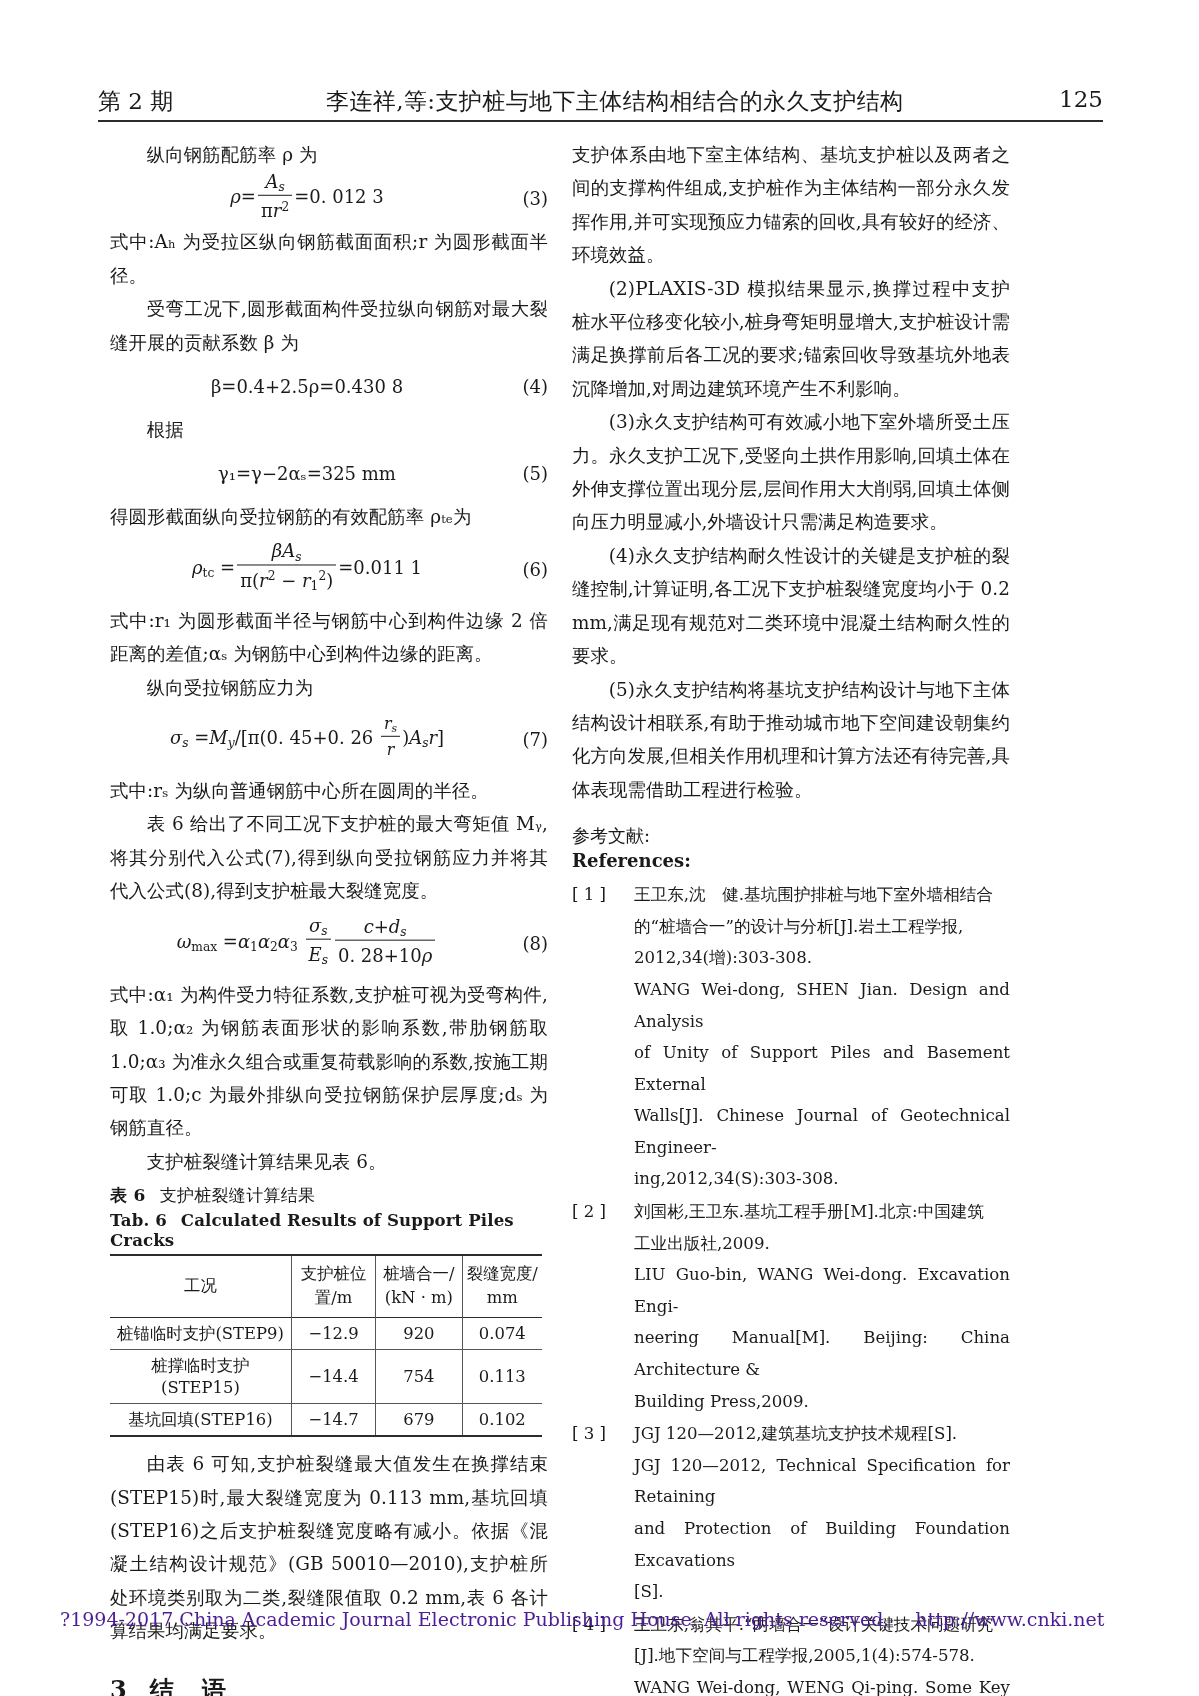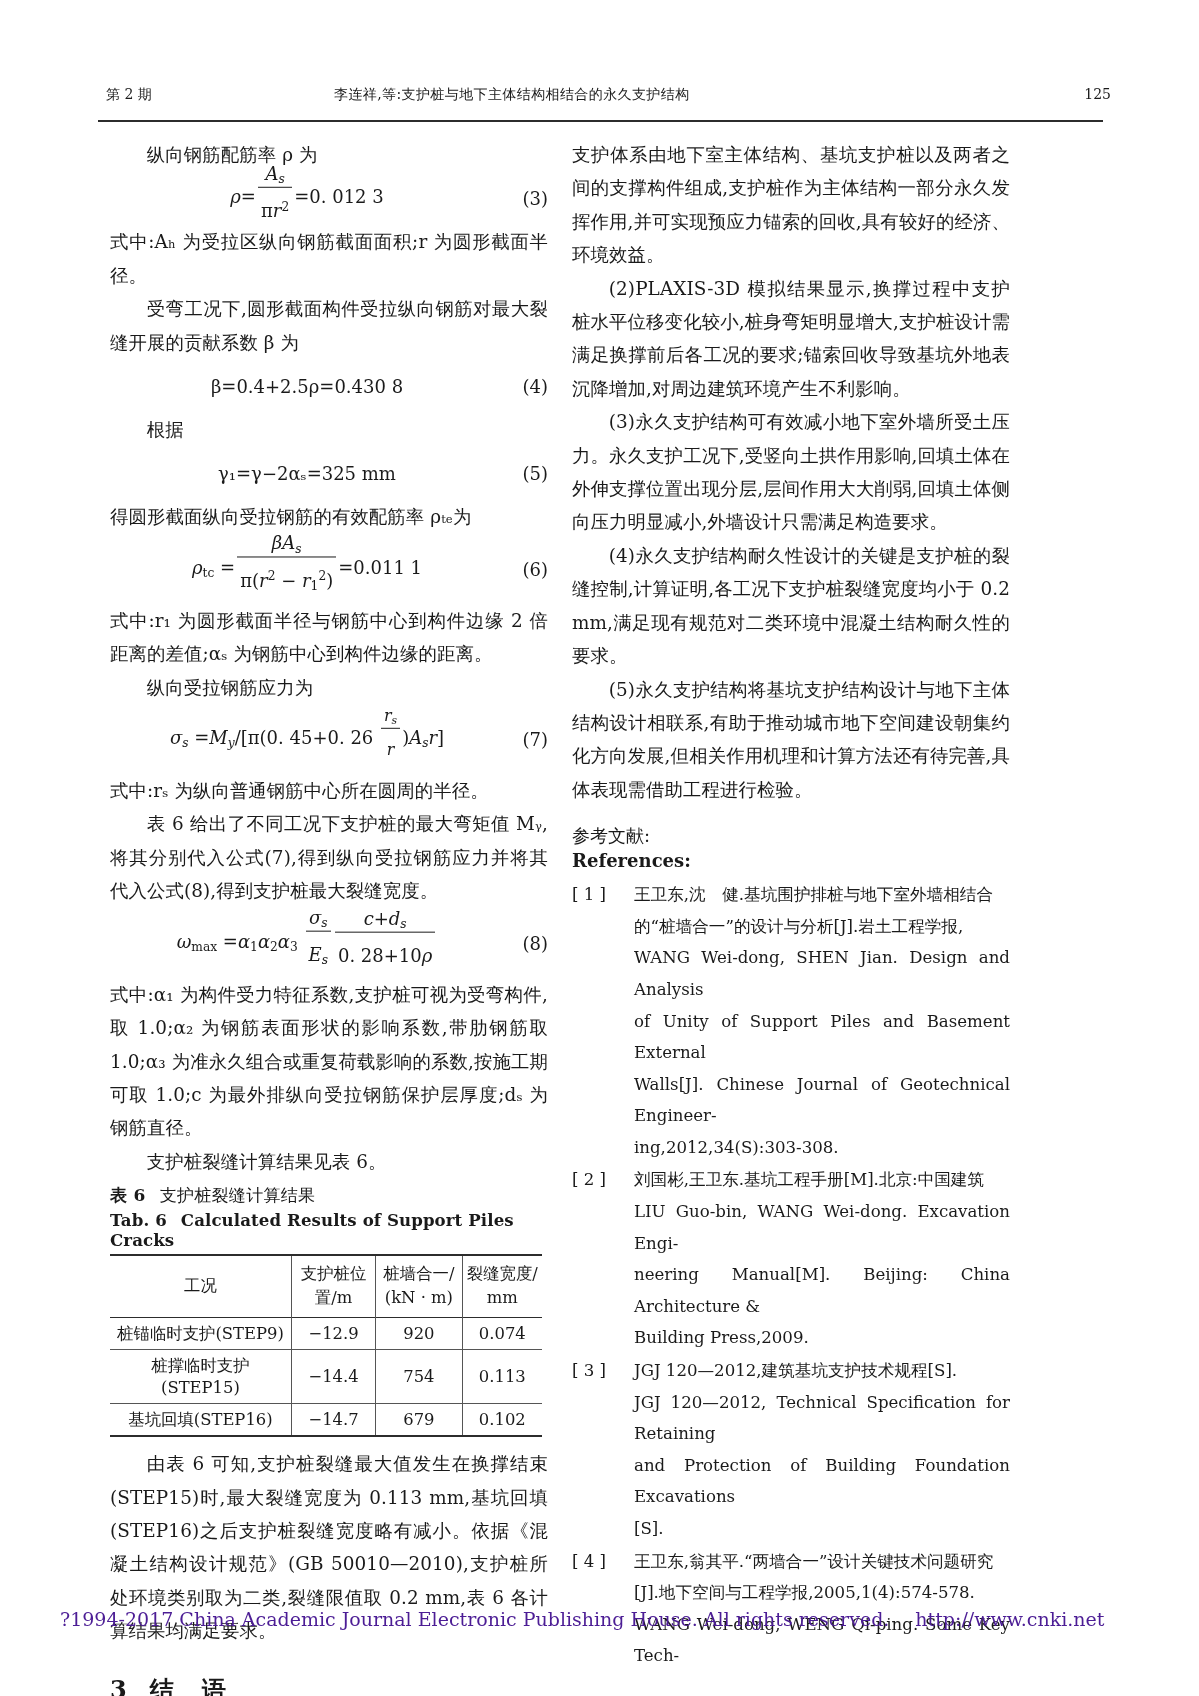--- a/index.html
+++ b/index.html
@@ -18,25 +18,25 @@
   .page {
     position: absolute;
     left: 0; top: 0;
     width: 1199px;
     height: 1696px;
   }
 
   
   .runhead {
     position: absolute;
-    left: 106px;
+    left: 98px;
     top: 86px;
     width: 1005px;
     height: 40px;
-    font-size: 14px;
+    font-size: 23px;
   }
   .runhead .rh-left   { position: absolute; left: 0;   top: 0; }
   .runhead .rh-center { position: absolute; left: 228px; top: 0; letter-spacing: .4px;}
   .runhead .rh-right  { position: absolute; right: 0;  top: 0; font-family: "DejaVu Serif", serif; }
   .runhead-rule {
     position: absolute;
     left: 98px;
     top: 120px;
     width: 1005px;
     height: 0;
@@ -93,21 +93,21 @@
   .subu { font-size: 0.68em; vertical-align: -0.28em; font-style: normal; }
   .sup { font-size: 0.68em; vertical-align: 0.52em; font-style: normal; }
   .frac {
     display: inline-block;
     vertical-align: middle;
     text-align: center;
     margin: 0 2px;
     line-height: 1.18;
   }
   .frac .num { display: block; padding: 0 3px; border-bottom: 1.1px solid #1a1a1a; text-align: center; }
-  .frac .den { display: block; padding: 12px 3px; }
+  .frac .den { display: block; padding: 4px 3px; }
   .frac.small { font-size: 0.88em; }
 
   
   .tbl-captions { margin-top: 6px; }
   .cap-cn {
     font-size: 17px;
     letter-spacing: .3px;
     margin-bottom: 3px;
   }
   .cap-cn .capnum { font-weight: bold; }
@@ -321,29 +321,31 @@
     <p class="body">(4)永久支护结构耐久性设计的关键是支护桩的裂缝控制,计算证明,各工况下支护桩裂缝宽度均小于 0.2 mm,满足现有规范对二类环境中混凝土结构耐久性的要求。</p>
     <p class="body">(5)永久支护结构将基坑支护结构设计与地下主体结构设计相联系,有助于推动城市地下空间建设朝集约化方向发展,但相关作用机理和计算方法还有待完善,具体表现需借助工程进行检验。</p>
 
     <div class="ref-head-cn">参考文献:</div>
     <div class="ref-head-en">References:</div>
 
     <div class="ref">
       <span class="refnum">[ 1 ]</span>
       <div class="refline">王卫东,沈　健.基坑围护排桩与地下室外墙相结合</div>
       <div class="refline">的“桩墙合一”的设计与分析[J].岩土工程学报,</div>
+      <div class="refline last en">2012,34(增):303-308.</div>
       <div class="refline en">WANG Wei-dong, SHEN Jian. Design and Analysis</div>
       <div class="refline en">of Unity of Support Piles and Basement External</div>
       <div class="refline en">Walls[J]. Chinese Journal of Geotechnical Engineer-</div>
       <div class="refline last en">ing,2012,34(S):303-308.</div>
     </div>
 
     <div class="ref">
       <span class="refnum">[ 2 ]</span>
       <div class="refline">刘国彬,王卫东.基坑工程手册[M].北京:中国建筑</div>
+      <div class="refline last">工业出版社,2009.</div>
       <div class="refline en">LIU Guo-bin, WANG Wei-dong. Excavation Engi-</div>
       <div class="refline en">neering Manual[M]. Beijing: China Architecture &amp;</div>
       <div class="refline last en">Building Press,2009.</div>
     </div>
 
     <div class="ref">
       <span class="refnum">[ 3 ]</span>
       <div class="refline last">JGJ 120—2012,建筑基坑支护技术规程[S].</div>
       <div class="refline en">JGJ 120—2012, Technical Specification for Retaining</div>
       <div class="refline en">and Protection of Building Foundation Excavations</div>

